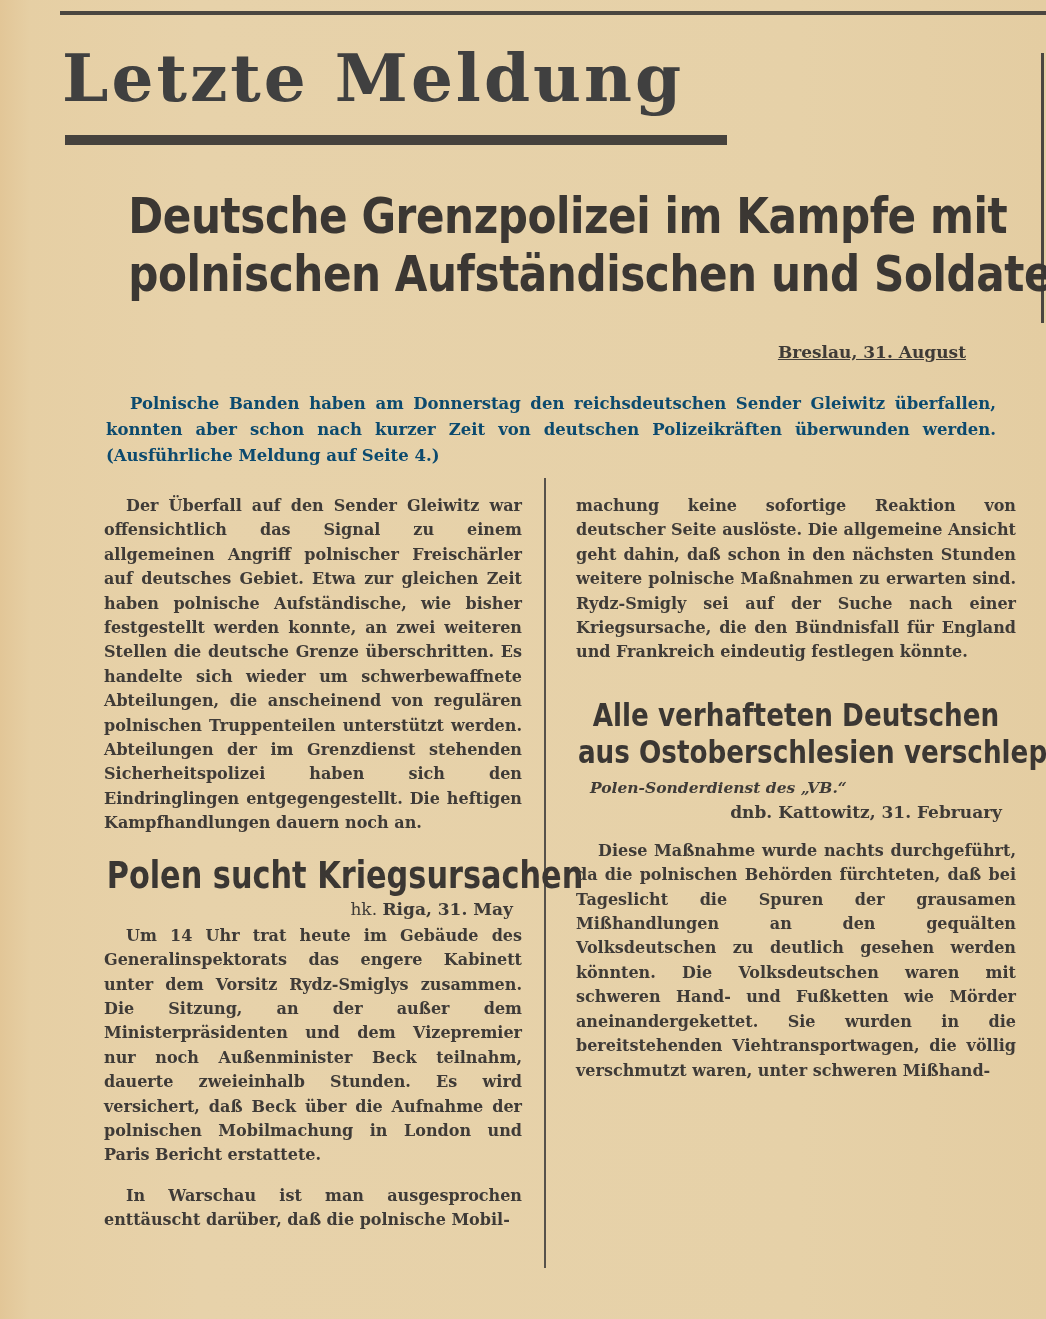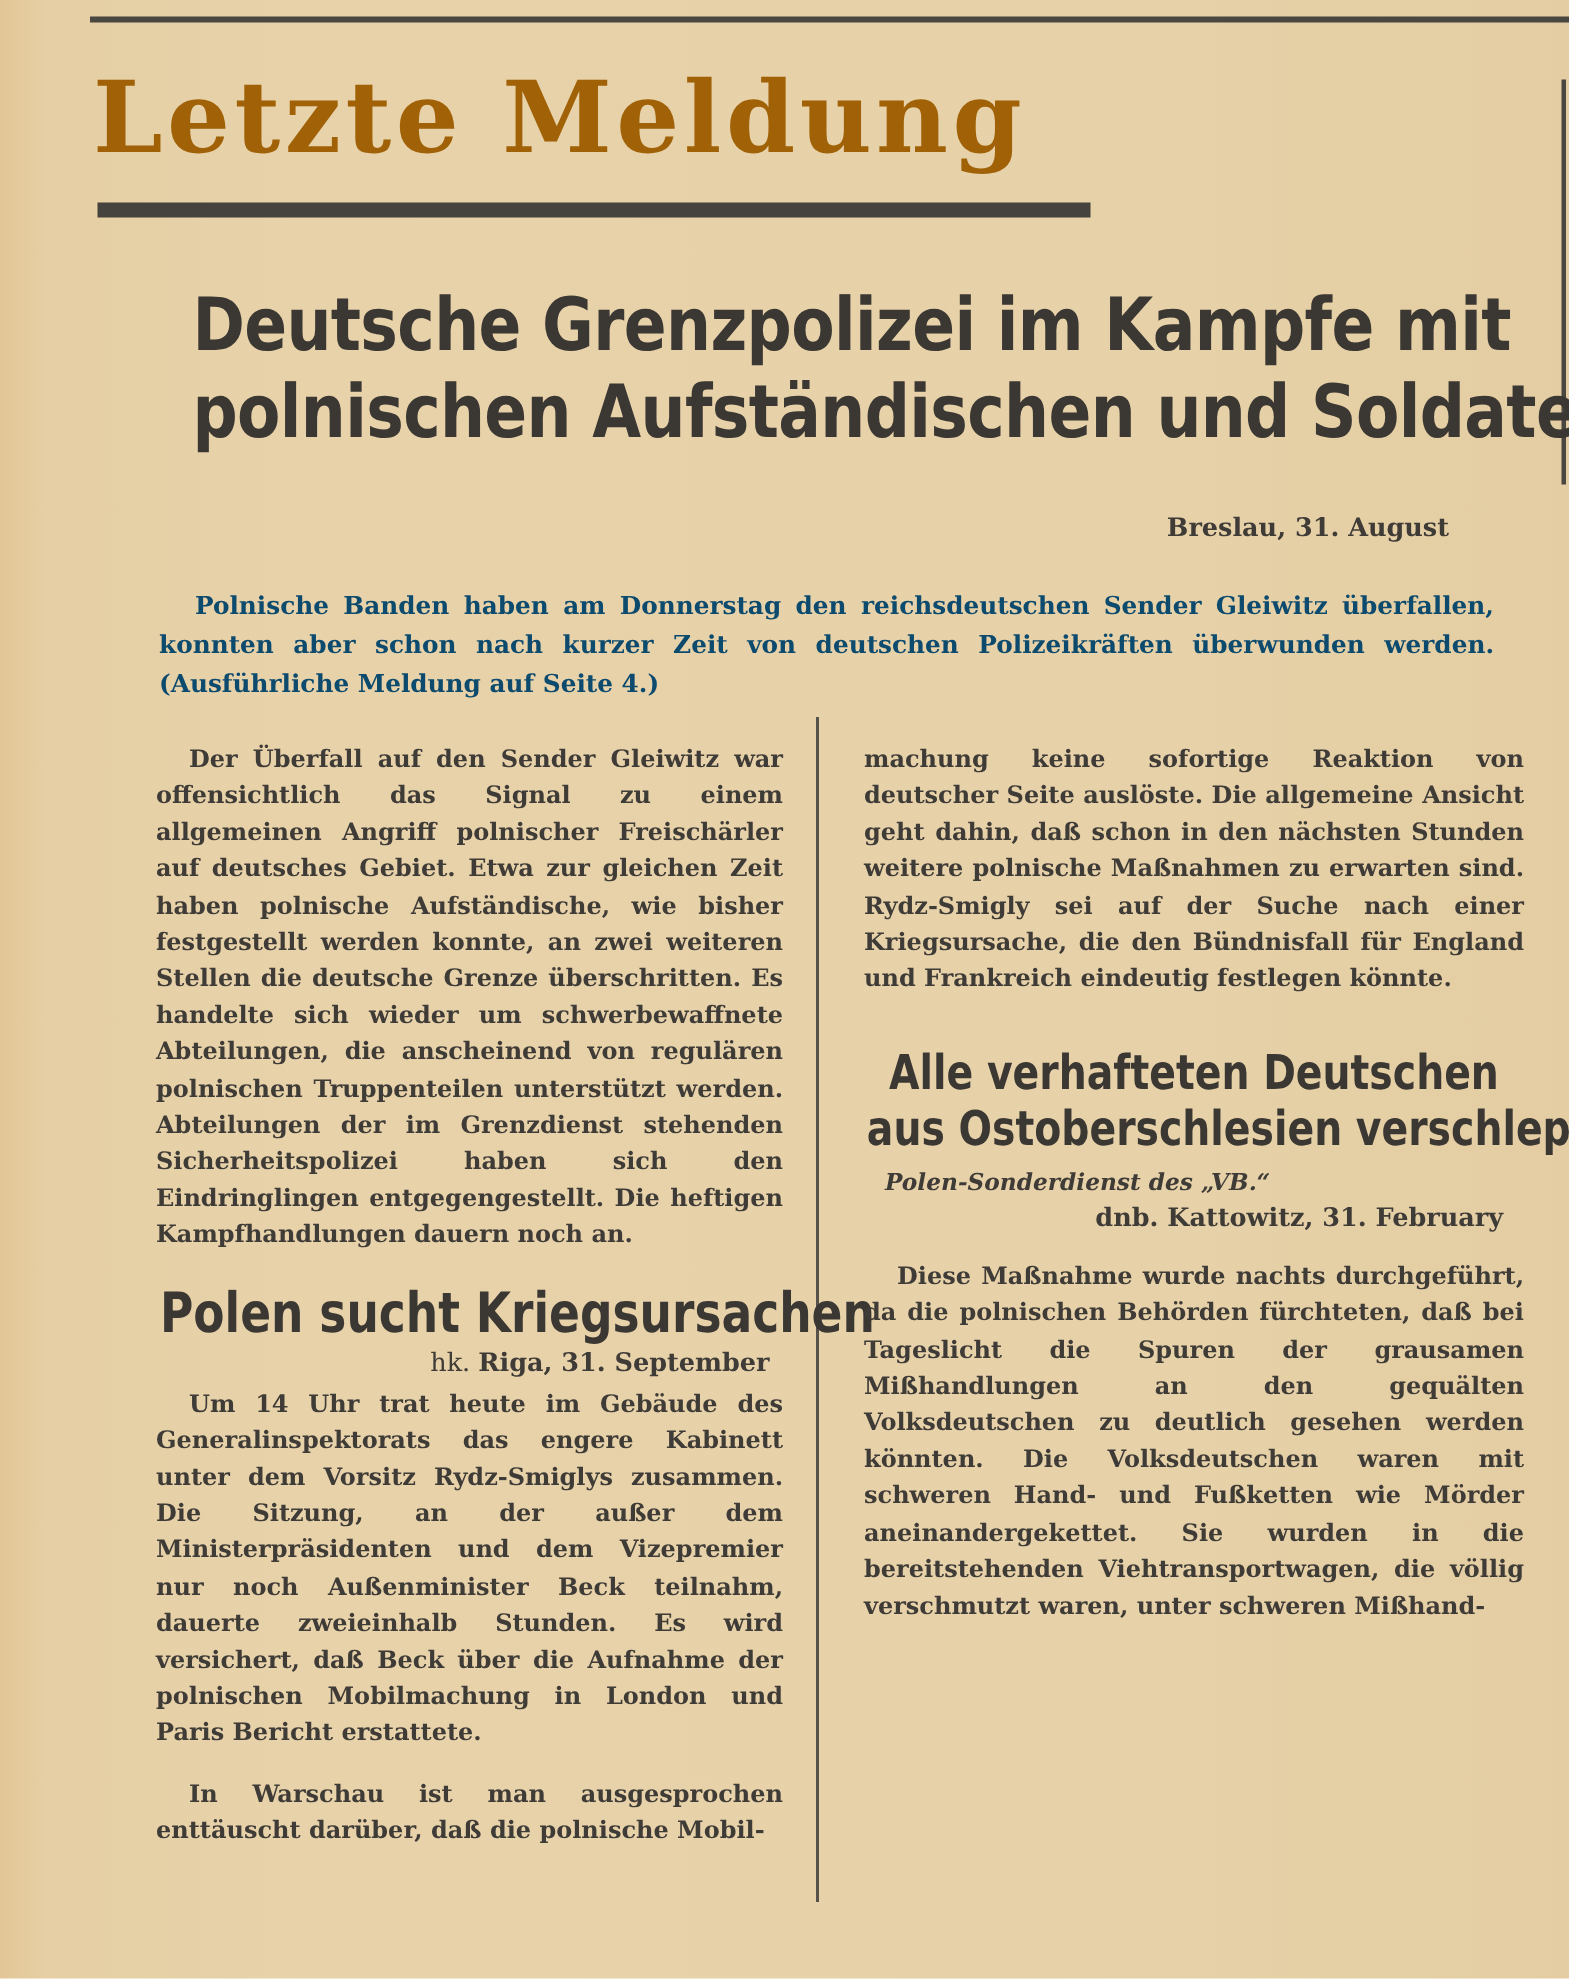--- a/index.html
+++ b/index.html
@@ -14,39 +14,39 @@
     position: absolute; left: 60px; right: 0; top: 11px; height: 4px;
     background: #4a4640;
   }
   .right-rule {
     position: absolute; left: 1041px; top: 53px; height: 270px; width: 3px;
     background: #4a4640;
   }
   .masthead {
     position: absolute; left: 62px; top: 45px;
     font-family: "DejaVu Serif", serif; font-weight: bold;
-    font-size: 66px; letter-spacing: 3px; color: #a16207;
+    font-size: 66px; letter-spacing: 3px; color: #404040;
     line-height: 1;
   }
   .masthead-rule {
     position: absolute; left: 65px; top: 135px; width: 662px; height: 10px;
     background: #46423d;
   }
   .headline {
     position: absolute; left: 60px; width: 975px; top: 188px;
     text-align: center;
     font-family: "DejaVu Sans", sans-serif; font-weight: bold;
     font-size: 49px; line-height: 58px; color: #3b3733;
     transform: scaleX(0.86); transform-origin: center top;
     letter-spacing: -0.5px;
   }
   .headline span { display: block; white-space: nowrap; }
   .dateline {
     font-family: "DejaVu Serif", serif; font-weight: bold;
-    font-size: 17px; color: #3f3b37;
+    font-size: 17px; color: #3f3b37; text-decoration: underline;
   }
   .lead-dateline { position: absolute; top: 342px; right: 80px; }
   .lead {
     position: absolute; left: 106px; width: 890px; top: 374px;
     font-family: "DejaVu Serif", serif; font-weight: bold;
     font-size: 16.5px; line-height: 26px; text-align: justify;
     text-indent: 24px; color: #0c4a6e;
   }
   .col {
     position: absolute; top: 478px;
@@ -94,21 +94,21 @@
 <p class="lead">Polnische Banden haben am Donnerstag den reichsdeutschen Sender Gleiwitz überfallen, konnten aber schon nach kurzer Zeit von deutschen Polizeikräften überwunden werden. (Ausführliche Meldung auf Seite 4.)</p>
 
 <div class="divider"></div>
 
 <div class="col col-left">
   <p class="para">Der Überfall auf den Sender Gleiwitz war offensichtlich das Signal zu einem allgemeinen Angriff polnischer Freischärler auf deutsches Gebiet. Etwa zur gleichen Zeit haben polnische Aufständische, wie bisher festgestellt werden konnte, an zwei weiteren Stellen die deutsche Grenze überschritten. Es handelte sich wieder um schwerbewaffnete Abteilungen, die anscheinend von regulären polnischen Truppenteilen unterstützt werden. Abteilungen der im Grenzdienst stehenden Sicherheitspolizei haben sich den Eindringlingen entgegengestellt. Die heftigen Kampfhandlungen dauern noch an.</p>
 
   <div class="sub-head left-subhead">Polen sucht Kriegsursachen</div>
   <div class="left-dateline">
     <span>hk.</span>
-    <b>Riga, 31. September</b>
+    <b>Riga, 31. May</b>
   </div>
   <p class="para" style="margin-top:4px">Um 14 Uhr trat heute im Gebäude des Generalinspektorats das engere Kabinett unter dem Vorsitz Rydz-Smiglys zusammen. Die Sitzung, an der außer dem Ministerpräsidenten und dem Vizepremier nur noch Außenminister Beck teilnahm, dauerte zweieinhalb Stunden. Es wird versichert, daß Beck über die Aufnahme der polnischen Mobilmachung in London und Paris Bericht erstattete.</p>
   <p class="para gap">In Warschau ist man ausgesprochen enttäuscht darüber, daß die polnische Mobil-</p>
 </div>
 
 <div class="col col-right">
   <p class="para" style="text-indent:0">machung keine sofortige Reaktion von deutscher Seite auslöste. Die allgemeine Ansicht geht dahin, daß schon in den nächsten Stunden weitere polnische Maßnahmen zu erwarten sind. Rydz-Smigly sei auf der Suche nach einer Kriegsursache, die den Bündnisfall für England und Frankreich eindeutig festlegen könnte.</p>
 
   <div class="sub-head right-subhead">
     <div>Alle verhafteten Deutschen</div>

